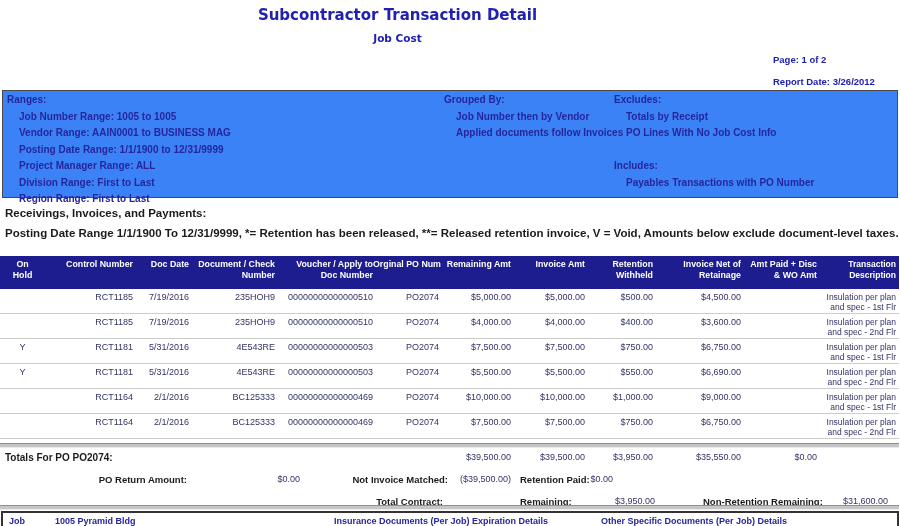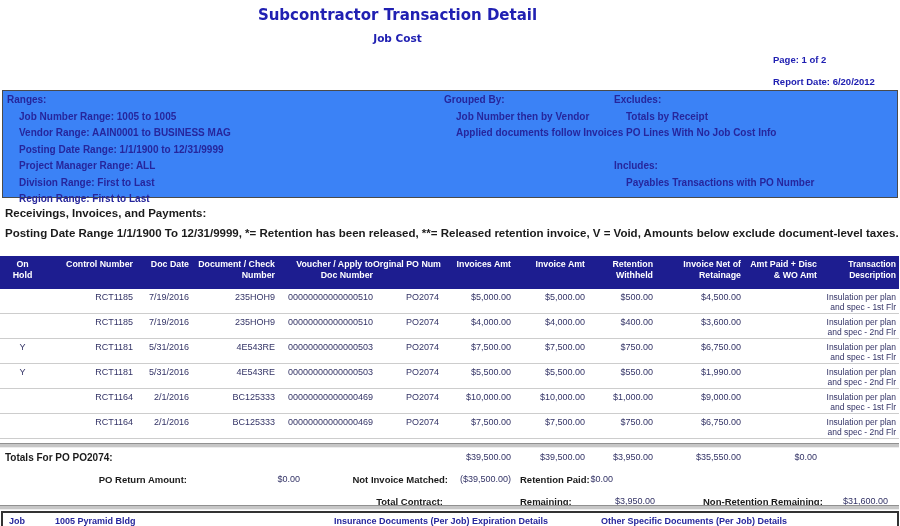--- a/index.html
+++ b/index.html
@@ -71,21 +71,21 @@
 </style>
 </head>
 <body>
 
 <div class="hdr-center">
   <div class="rpt-title">Subcontractor Transaction Detail</div>
   <div class="rpt-module">Job Cost</div>
 </div>
 <div class="hdr-meta">
   <div>Page: 1 of 2</div>
-  <div>Report Date: 6/20/2012</div>
+  <div>Report Date: 3/26/2012</div>
   <div>User: BJamnik</div>
 </div>
 
 <div class="filters-box">
   <div class="fcol fcol1">
     <div class="flabel">Ranges:</div>
     <div>
 
     <div class="fitem">Job Number Range: 1005 to 1005</div>
         <div class="fitem">Vendor Range: AAIN0001 to BUSINESS MAG</div>
@@ -124,21 +124,21 @@
 <div class="thead">
   <div class="c c1">On
 Hold</div>
   <div class="c c2">Control Number</div>
   <div class="c c3">Doc Date</div>
   <div class="c c4">Document / Check
 Number</div>
   <div class="c c5">Voucher / Apply to
 Doc Number</div>
   <div class="c c6">Orginal PO Num</div>
-  <div class="c c7">Invoices Amt</div>
+  <div class="c c7">Remaining Amt</div>
   <div class="c c8">Invoice Amt</div>
   <div class="c c9">Retention
 Withheld</div>
   <div class="c c10">Invoice Net of
 Retainage</div>
   <div class="c c11">Amt Paid + Disc
 &amp; WO Amt</div>
   <div class="c c12">Transaction
 Description</div>
 </div>
@@ -196,21 +196,21 @@
     <div class="trow">
       <div class="c c1">Y</div>
       <div class="c c2">RCT1181</div>
       <div class="c c3">5/31/2016</div>
       <div class="c c4">4E543RE</div>
       <div class="c c5">00000000000000503</div>
       <div class="c c6">PO2074</div>
       <div class="c c7">$5,500.00</div>
       <div class="c c8">$5,500.00</div>
       <div class="c c9">$550.00</div>
-      <div class="c c10">$1,990.00</div>
+      <div class="c c10">$6,690.00</div>
       <div class="c c11"></div>
       <div class="c c12">Insulation per plan
 and spec - 2nd Flr</div>
     </div>
 
     <div class="trow">
       <div class="c c1"></div>
       <div class="c c2">RCT1164</div>
       <div class="c c3">2/1/2016</div>
       <div class="c c4">BC125333</div>

